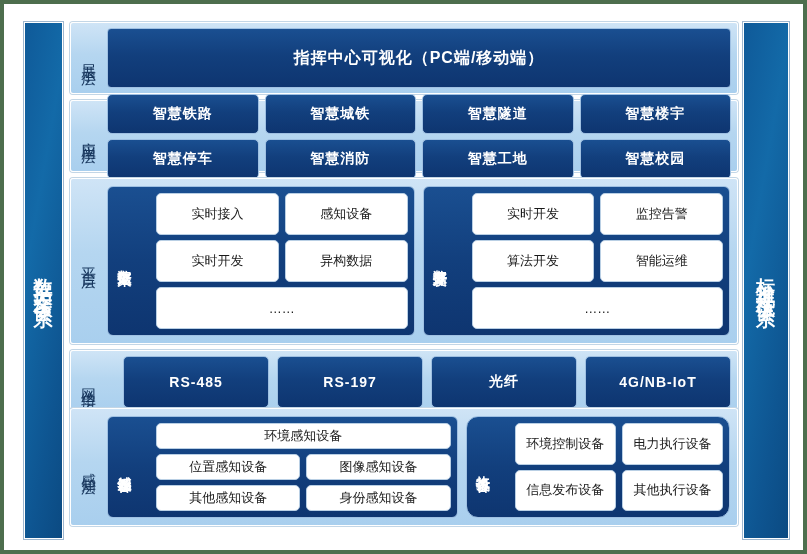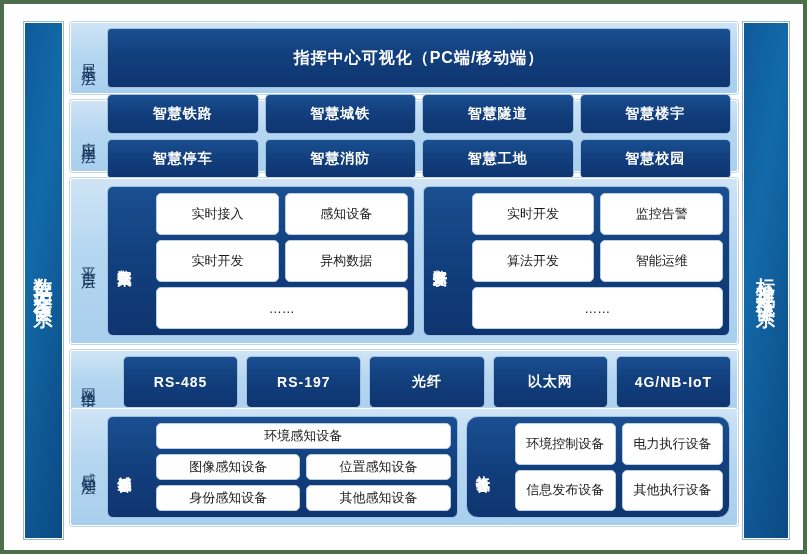--- a/index.html
+++ b/index.html
@@ -251,47 +251,46 @@
 
   <div class="layer" id="layer-network">
     <div class="layer-label">
       <span>网络层</span>
     </div>
     <div class="layer-body">
       <div id="network-row">
         <div class="chip">RS-485</div>
         <div class="chip">RS-197</div>
         <div class="chip">光纤</div>
-        <div class="chip">以太网</div>
         <div class="chip">4G/NB-IoT</div>
       </div>
     </div>
   </div>
 
   <div class="layer" id="layer-sensing">
     <div class="layer-label">
       <span>感知层</span>
     </div>
     <div id="sensing-body">
 
       <div class="pgroup" id="sense-left">
         <div class="pgroup-label">
           <span>感知设备</span>
         </div>
         <div class="pgroup-grid">
           <div class="grow">
             <div class="wchip">环境感知设备</div>
           </div>
           <div class="grow">
+            <div class="wchip">位置感知设备</div>
             <div class="wchip">图像感知设备</div>
-            <div class="wchip">位置感知设备</div>
-          </div>
-          <div class="grow">
+          </div>
+          <div class="grow">
+            <div class="wchip">其他感知设备</div>
             <div class="wchip">身份感知设备</div>
-            <div class="wchip">其他感知设备</div>
           </div>
         </div>
       </div>
 
       <div class="pgroup" id="sense-right">
         <div class="pgroup-label">
           <span>执行设备</span>
         </div>
         <div class="pgroup-grid">
           <div class="grow">

